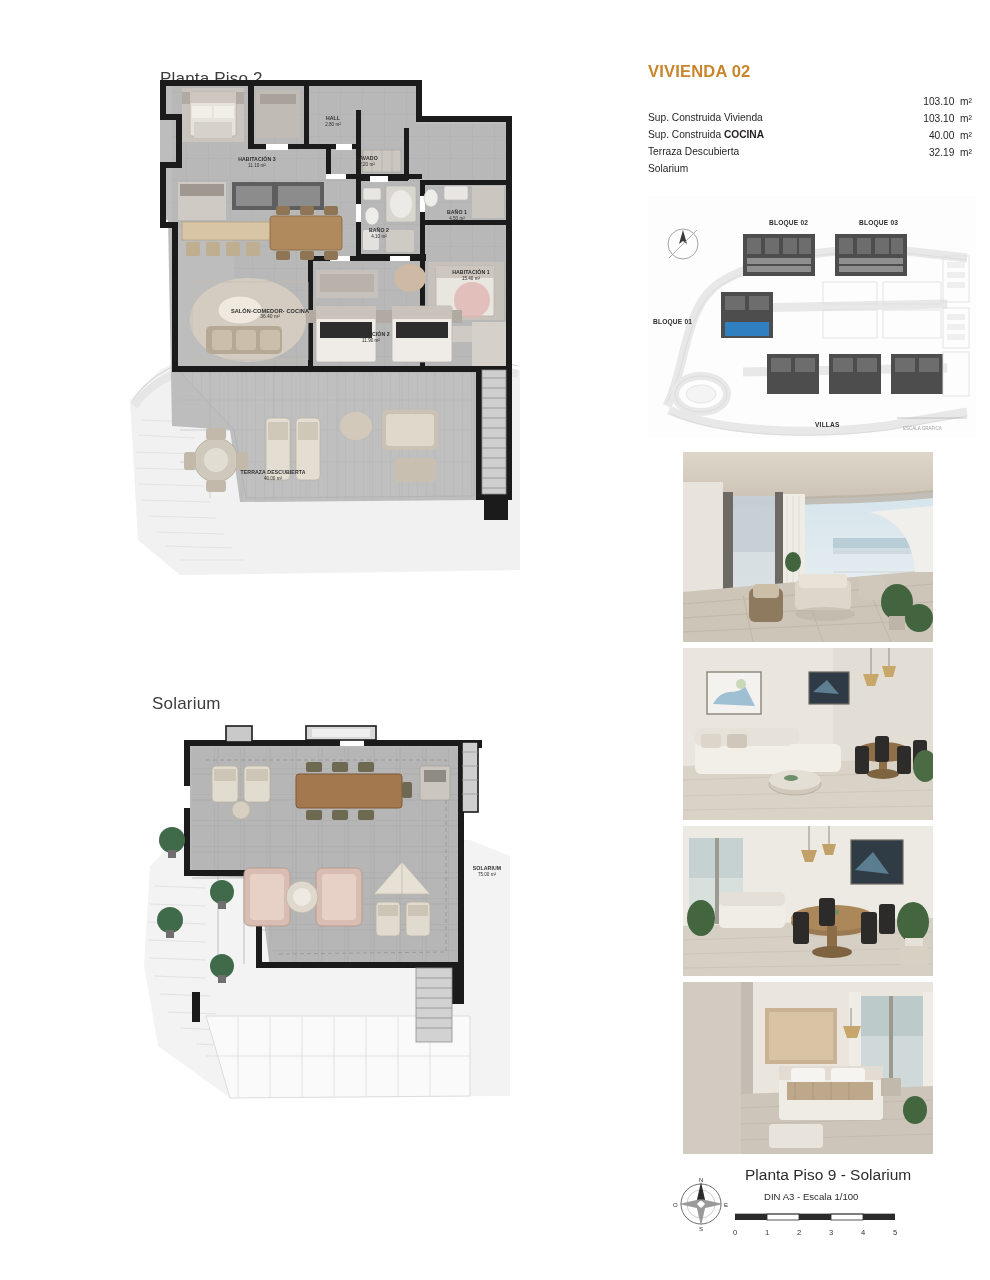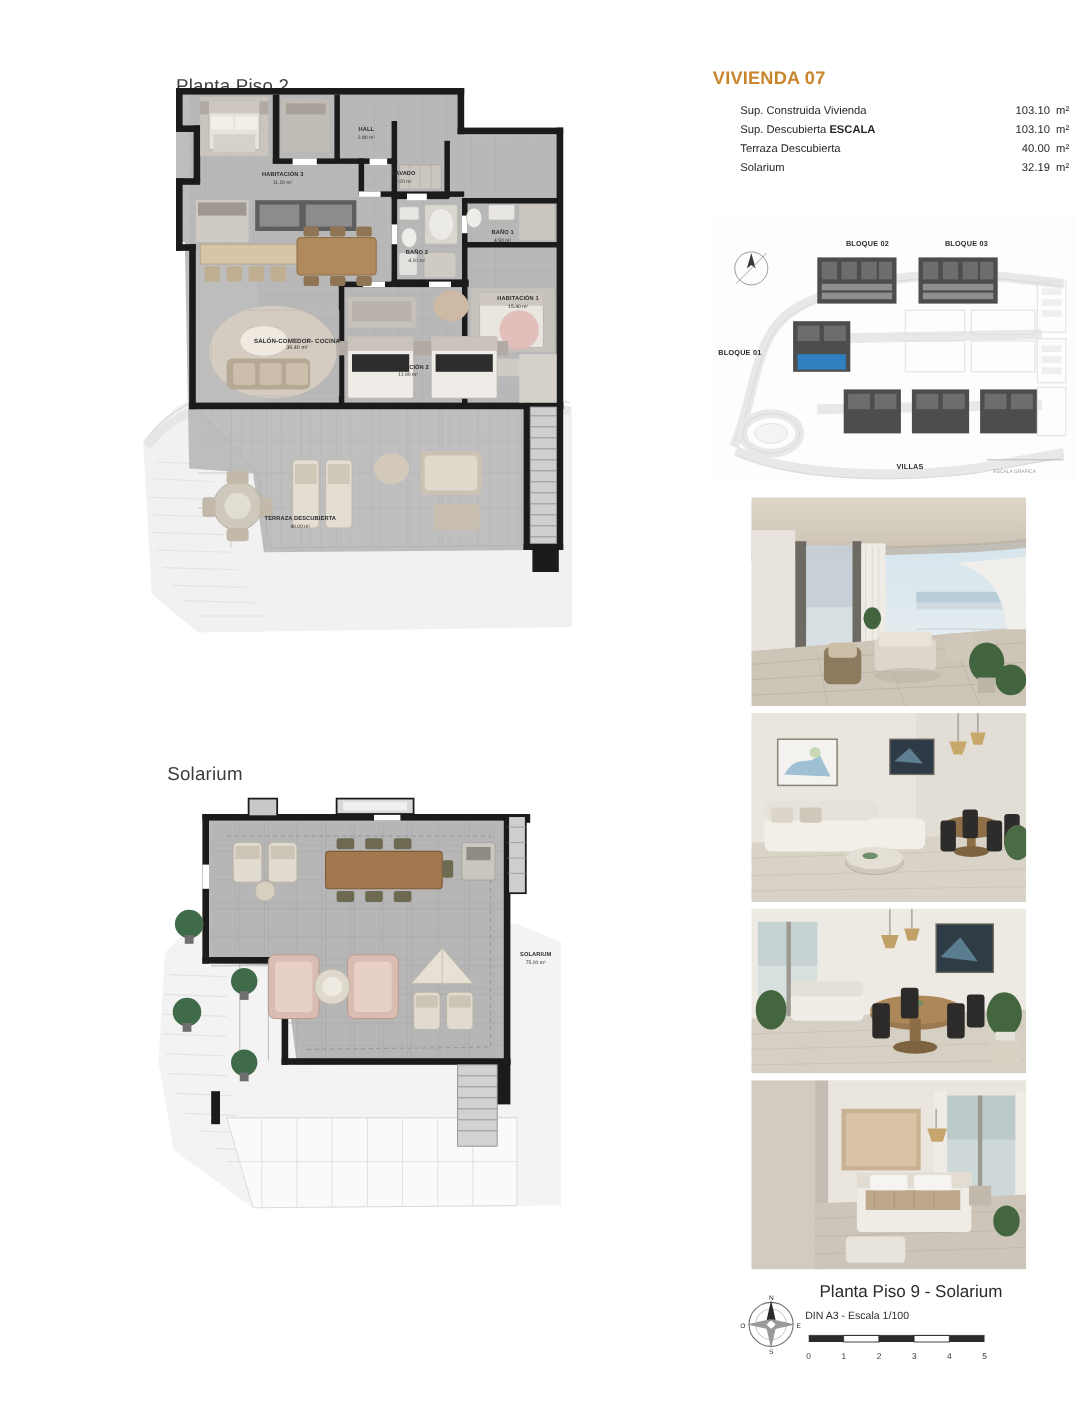--- a/index.html
+++ b/index.html
@@ -55,21 +55,21 @@
     letter-spacing: -0.1px;
   }
   .hdr-sub {
     position: absolute; left: 23px; top: 62px;
     font-size: 16.5px; font-weight: bold; color: #c8852c;
     letter-spacing: 0.2px;
   }
 
   .spec-table { position: absolute; left: 23px; top: 96px; width: 330px; }
   .spec-row { position: relative; height: 17px; font-size: 10.2px; color: #231f20; }
-  .spec-row .lbl { position: absolute; left: 0; top: 0; margin-left: 25px; }
+  .spec-row .lbl { position: absolute; left: 0; top: 16px; }
   .spec-row .lbl b { font-weight: bold; }
   .spec-row .val { position: absolute; right: 6px; top: 0; text-align: right; }
 
   
   .sitemap {
     position: absolute; left: 22px; top: 196px; width: 330px; height: 242px;
     background: #fdfdfd;
     overflow: hidden;
   }
   .sm-label {
@@ -83,21 +83,21 @@
   #render2 { top: 648px; height: 172px; }
   #render3 { top: 826px; height: 150px; }
   #render4 { top: 982px; height: 172px; }
 
   
   .foot-title {
     position: absolute; left: 120px; top: 1166px;
     font-size: 15.5px; color: #2b2b2b;
   }
   .foot-sub {
-    position: absolute; left: 107px; top: 1191px;
+    position: absolute; left: 139px; top: 1191px;
     font-size: 9.6px; color: #2b2b2b;
   }
   .scalebar { position: absolute; left: 110px; top: 1212px; width: 182px; height: 30px; }
   .sb-num { position: absolute; top: 16px; font-size: 7.6px; color: #333; }
 
   .compass-foot { position: absolute; left: 48px; top: 1176px; width: 56px; height: 56px; }
 </style>
 </head>
 <body>
 
@@ -535,29 +535,29 @@
 
       <div class="rmlabel" style="left:348px; top:150px; width:58px;">
         <span class="nm">SOLARIUM</span>
         <span class="ar">75.00 m²</span>
       </div>
     </div>
   </div>
 
   <div class="right-col">
 
-    <div class="hdr-sub">VIVIENDA 07</div>
+    <div class="hdr-sub">VIVIENDA 02</div>
 
     <div class="spec-table">
       <div class="spec-row">
         <span class="lbl"><span>Sup. Construida Vivienda</span></span>
         <span class="val"><span>103.10</span>&nbsp;&nbsp;<span>m²</span></span>
       </div>
       <div class="spec-row">
-        <span class="lbl"><span>Sup. Descubierta </span><b>ESCALA</b></span>
+        <span class="lbl"><span>Sup. Construida </span><b>COCINA</b></span>
         <span class="val"><span>103.10</span>&nbsp;&nbsp;<span>m²</span></span>
       </div>
       <div class="spec-row">
         <span class="lbl"><span>Terraza Descubierta</span></span>
         <span class="val"><span>40.00</span>&nbsp;&nbsp;<span>m²</span></span>
       </div>
       <div class="spec-row">
         <span class="lbl"><span>Solarium</span></span>
         <span class="val"><span>32.19</span>&nbsp;&nbsp;<span>m²</span></span>
       </div>

